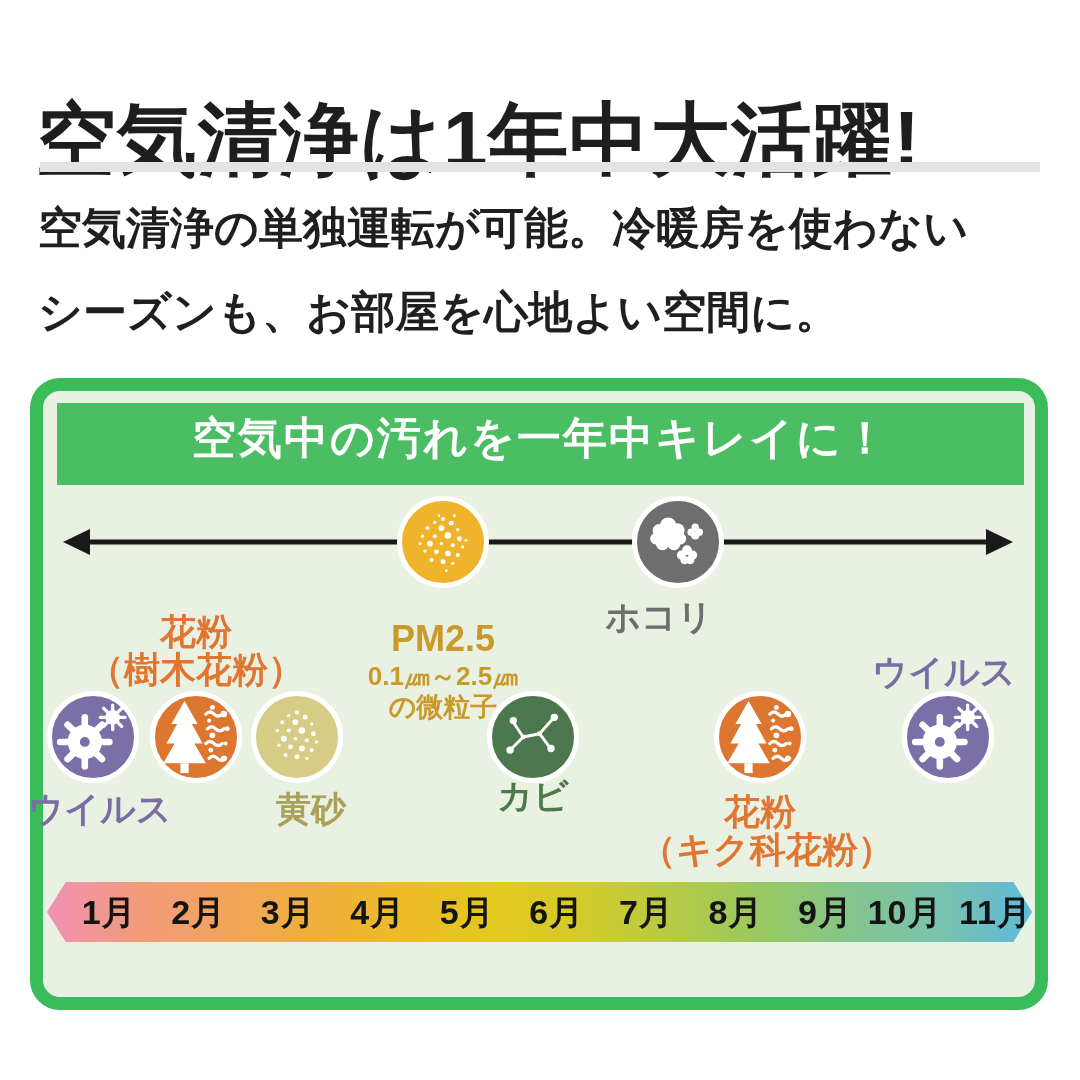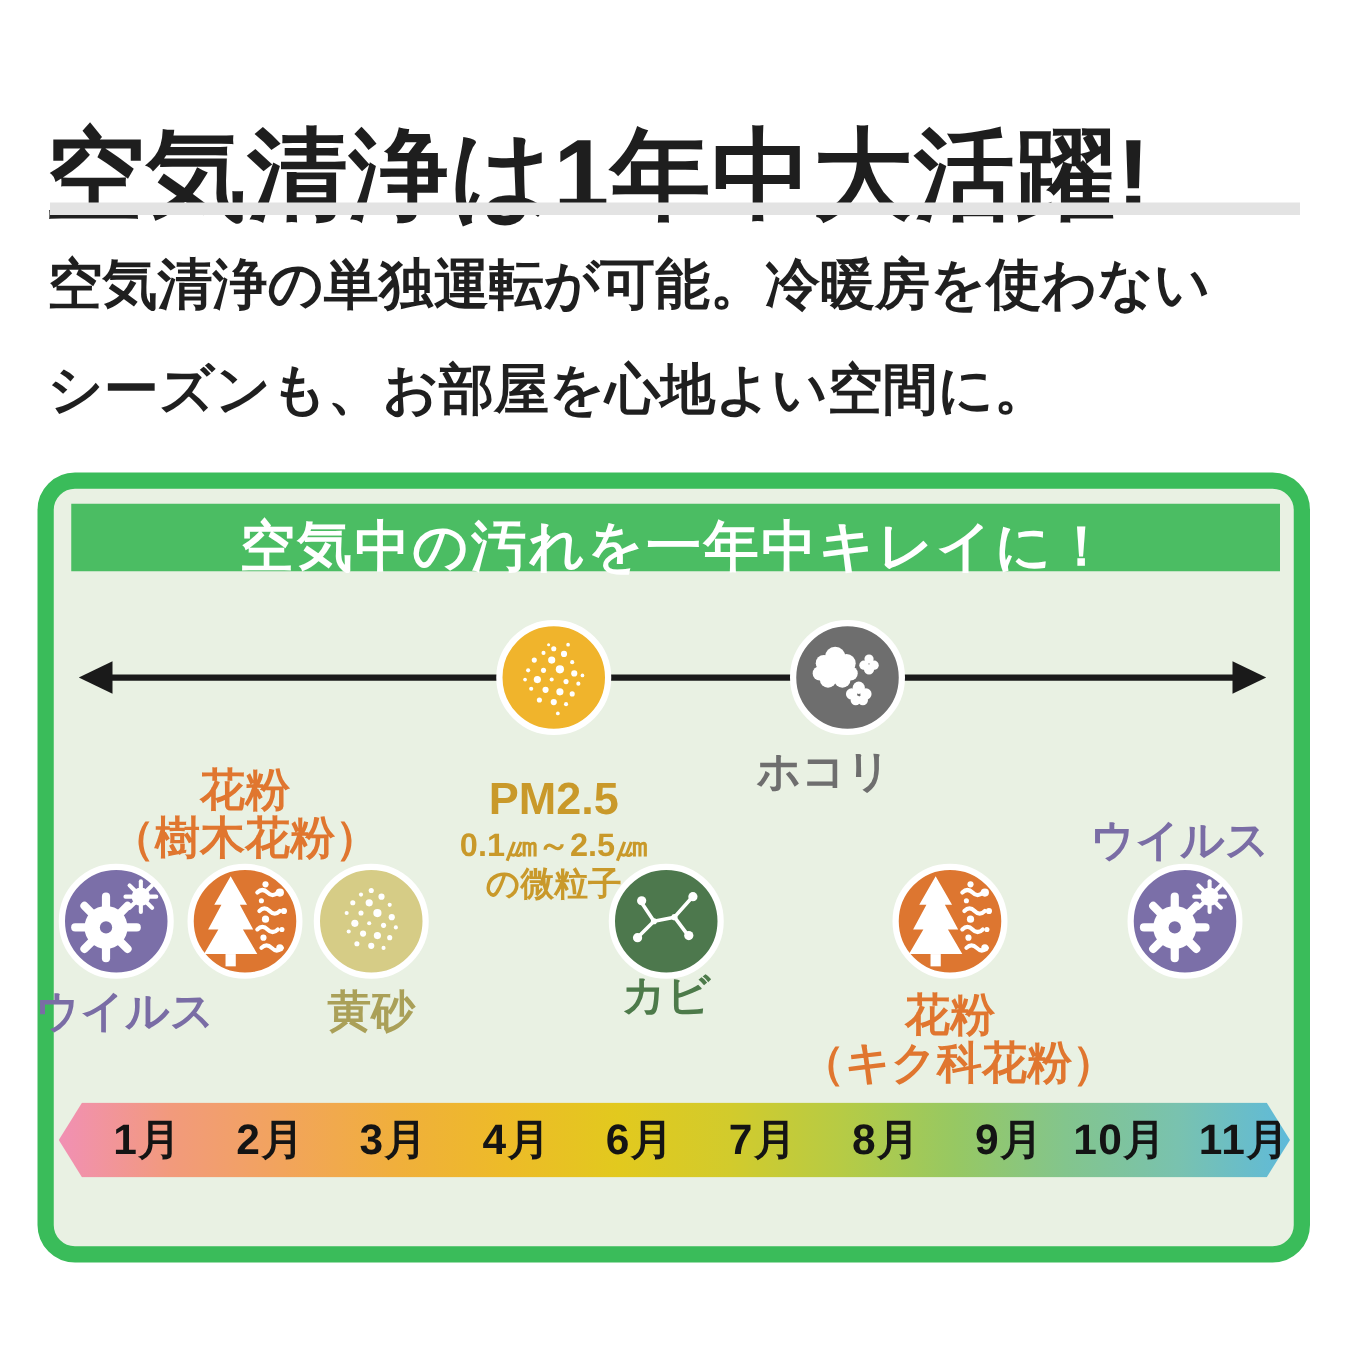--- a/index.html
+++ b/index.html
@@ -20,21 +20,21 @@
     font-size:44px;font-weight:600;color:#1f1f1f;line-height:84px;letter-spacing:0px;
   }
   .body-line{white-space:nowrap;}
   
   .info-panel{
     position:absolute;left:30px;top:378px;width:1018px;height:632px;box-sizing:border-box;
     border:13px solid var(--panel-border,#3abc5a);border-radius:30px;
     background:var(--panel-bg,#e9f1e3);
   }
   .panel-heading{
-    position:absolute;left:14px;top:12px;width:967px;height:54px;
+    position:absolute;left:14px;top:12px;width:967px;height:82px;
     background:var(--heading-bg,#4bbd63);color:var(--heading-text,#ffffff);
     font-size:44px;font-weight:800;line-height:70px;text-align:center;letter-spacing:2px;white-space:nowrap;
   }
   .timeline-arrow{position:absolute;left:20px;top:131px;width:950px;height:40px;}
   .timeline-arrow line{stroke:var(--arrow,#1a1a1a);}
   .timeline-arrow polygon{fill:var(--arrow,#1a1a1a);}
   
   .bubble{
     position:absolute;width:92px;height:92px;border-radius:50%;
     border:5px solid #ffffff;box-sizing:border-box;
@@ -50,21 +50,21 @@
   .bubble.virus-right{left:859px;top:300px;background:var(--virus-circle,#7b6fa8);color:var(--virus-circle,#7b6fa8);}
   
   .lbl{position:absolute;text-align:center;font-weight:800;white-space:nowrap;}
   .pm25-label{left:290px;top:196px;width:220px;color:var(--pm25-text,#c9992a);margin-top:33px;}
   .pm25-name{font-size:36px;line-height:38px;}
   .pm25-size{font-size:26px;line-height:31px;margin-top:3px;}
   .pm25-desc{font-size:27px;line-height:31px;}
   .dust-label{left:526px;top:203px;width:180px;font-size:35px;color:var(--dust-text,#6e6e6e);}
   .pollen-tree-label{left:33px;top:222px;width:240px;font-size:36px;line-height:38px;color:var(--pollen-text,#e0762f);}
   .virus-left-label{left:-43px;top:395px;width:200px;font-size:35px;color:var(--virus-text,#7a6da5);}
-  .sand-label{left:154px;top:395px;width:200px;font-size:35px;color:var(--sand-text,#aaa058);}
+  .sand-label{left:168px;top:395px;width:200px;font-size:35px;color:var(--sand-text,#aaa058);}
   .mold-label{left:390px;top:382px;width:200px;font-size:35px;color:var(--mold-text,#4d7a4a);}
   .pollen-kiku-label{left:597px;top:402px;width:240px;font-size:36px;line-height:38px;color:var(--pollen-text,#e0762f);}
   .virus-right-label{left:801px;top:258px;width:200px;font-size:35px;color:var(--virus-text,#7a6da5);}
   
   .month-bar{
     position:absolute;left:4px;top:491px;width:985px;height:60px;
     background:linear-gradient(90deg,#f190b4,#f29a7c,#f2a45c,#f0af3c,#edbb28,#e2c91e,#d2cb2c,#b6cb45,#97c862,#83c58d,#79c2af,#5fbada);
     clip-path:polygon(1.9% 0,98.1% 0,100% 50%,98.1% 100%,1.9% 100%,0 50%);
     display:flex;align-items:stretch;
   }
@@ -310,20 +310,21 @@
       <div>花粉</div>
       <div>（キク科花粉）</div>
     </div>
     <div class="lbl virus-right-label">ウイルス</div>
 
     <div class="month-bar" style="background: linear-gradient(90deg, rgb(241, 144, 180), rgb(242, 154, 124), rgb(242, 164, 92), rgb(240, 175, 60), rgb(237, 187, 40), rgb(226, 201, 30), rgb(210, 203, 44), rgb(182, 203, 69), rgb(151, 200, 98), rgb(131, 197, 141), rgb(121, 194, 175), rgb(95, 186, 218));">
       <span class="month-cell">1月</span>
       <span class="month-cell">2月</span>
       <span class="month-cell">3月</span>
       <span class="month-cell">4月</span>
+      <span class="month-cell">5月</span>
       <span class="month-cell">6月</span>
       <span class="month-cell">7月</span>
       <span class="month-cell">8月</span>
       <span class="month-cell">9月</span>
       <span class="month-cell">10月</span>
       <span class="month-cell">11月</span>
     </div>
 
   </div>
 </div>

